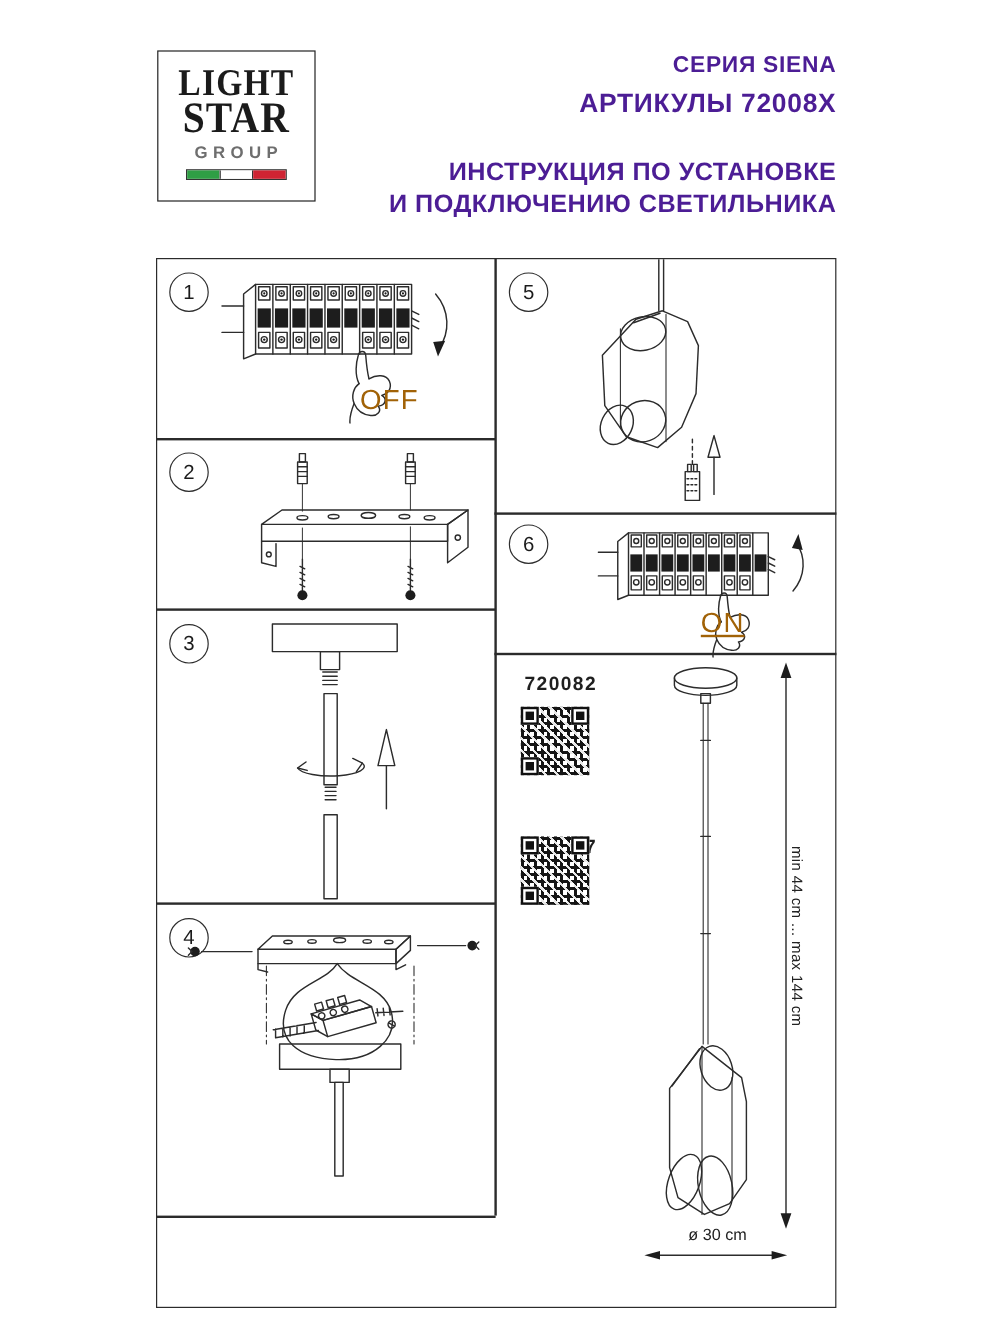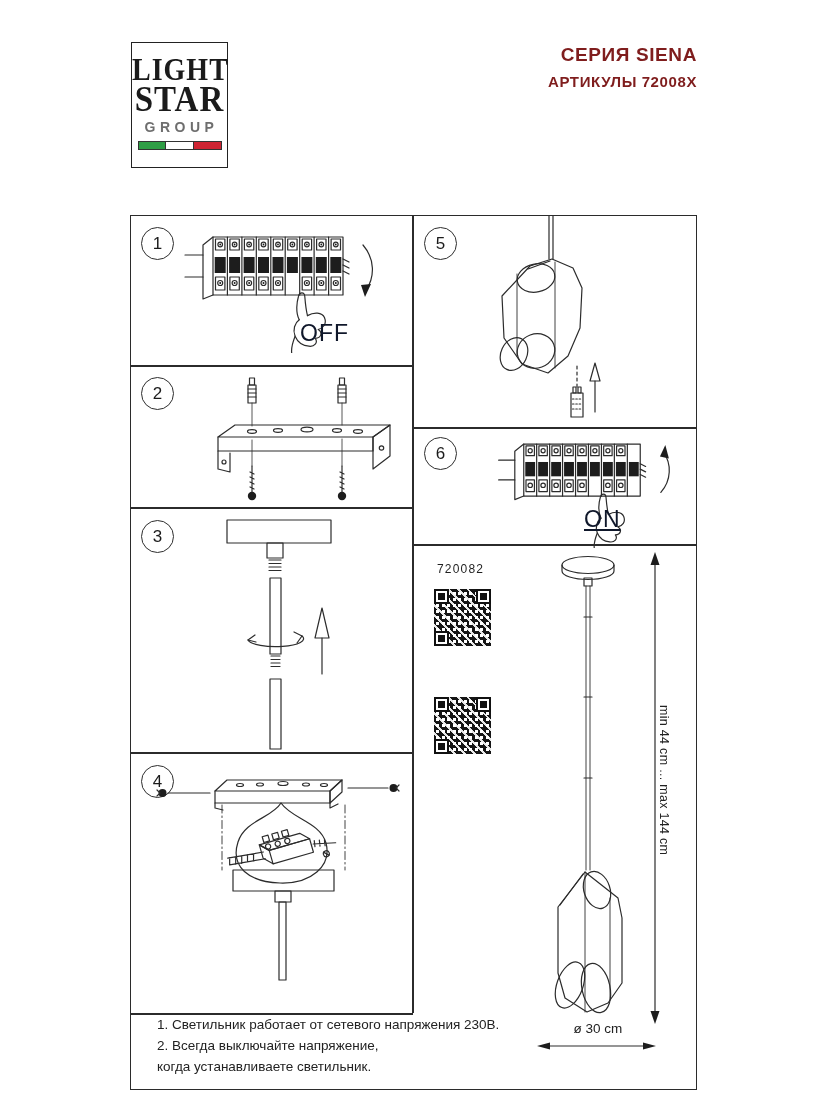--- a/index.html
+++ b/index.html
@@ -1,50 +1,50 @@
 <!DOCTYPE html>
 <html><head>
 <meta charset="utf-8">
 <style>
   html,body{margin:0;padding:0;background:#fff;}
   .page{position:relative;width:826px;height:1100px;background:#fff;overflow:hidden;
         font-family:"Liberation Sans",sans-serif;color:#1b1b1b;}
   .abs{position:absolute;}
 
   
-  .logo-box{left:131px;top:42px;width:97px;height:126px;border:1.5px solid #222;
+  .logo-box{left:131px;top:42px;width:132px;height:126px;border:1.5px solid #222;
             text-align:center;box-sizing:border-box;}
   .logo-light{font-family:"Liberation Serif",serif;font-weight:700;font-size:28px;
               letter-spacing:1px;line-height:1;margin-top:13px;transform:scaleY(1.12);}
   .logo-star{font-family:"Liberation Serif",serif;font-weight:700;font-size:33px;
              letter-spacing:1px;line-height:0.95;transform:scaleY(1.1);}
   .logo-group{font-size:14px;color:#6e6e6e;letter-spacing:4.5px;margin-top:4px;padding-left:4px;font-weight:bold;}
   .flag{width:84px;height:9px;margin:6px auto 0;border:1px solid #333;display:flex;box-sizing:border-box;}
   .flag span{flex:1;}
   .flag .g{background:#2f9e45;}
   .flag .w{background:#fff;border-left:1px solid #333;border-right:1px solid #333;}
   .flag .r{background:#cf2433;}
 
-  .hdr{right:129px;top:44px;text-align:right;color:#7f1d1d;}
+  .hdr{right:129px;top:44px;text-align:right;color:#4c1d95;}
   .hdr-series{font-size:19px;font-weight:700;letter-spacing:0.6px;}
-  .hdr-articles{font-size:15px;font-weight:700;letter-spacing:0.6px;margin-top:7px;}
+  .hdr-articles{font-size:22px;font-weight:700;letter-spacing:0.6px;margin-top:7px;}
   .hdr-title{font-size:21px;font-weight:700;letter-spacing:0.4px;line-height:1.28;margin-top:32px;}
 
   
   .line{background:#2b2b2b;}
   .outer{left:130px;top:215px;width:567px;height:875px;border:1.5px solid #2b2b2b;box-sizing:border-box;}
 
   
   .badge{width:33px;height:33px;border:1.6px solid #2e2e2e;border-radius:50%;
          display:flex;align-items:center;justify-content:center;
          font-size:17px;font-weight:500;box-sizing:border-box;background:#fff;}
 
   
-  .switch-label{font-size:23px;font-weight:500;letter-spacing:1px;color:#0f172a;}
-  .article-num{font-size:12px;font-weight:400;letter-spacing:1.2px;color:#1f1f1f;}
+  .switch-label{font-size:23px;font-weight:500;letter-spacing:1px;color:#a16207;}
+  .article-num{font-size:16px;font-weight:700;letter-spacing:1.2px;color:#1f1f1f;}
   .notes{left:157px;top:1015px;font-size:13.5px;line-height:1.55;color:#222;}
   .dim-v{left:657px;top:705px;height:180px;writing-mode:vertical-rl;
          font-size:12.5px;color:#222;letter-spacing:0.3px;}
   .dim-d{left:543px;top:1021px;width:110px;text-align:center;font-size:13.5px;color:#222;}
 
   
   .qr{width:57px;height:57px;position:absolute;
       background-image:
         repeating-linear-gradient(45deg, rgba(255,255,255,.9) 0 2px, transparent 2px 7px),
         repeating-linear-gradient(90deg,#151515 0 2.5px,transparent 2.5px 5.5px),
@@ -70,20 +70,24 @@
     <div class="flag">
       <span class="g"></span>
         <span class="w"></span>
         <span class="r"></span>
     </div>
   </div>
 
   <div class="abs hdr">
     <div class="hdr-series">СЕРИЯ SIENA</div>
     <div class="hdr-articles">АРТИКУЛЫ 72008X</div>
+    <div class="hdr-title">
+      <div>ИНСТРУКЦИЯ ПО УСТАНОВКЕ</div>
+      <div>И ПОДКЛЮЧЕНИЮ СВЕТИЛЬНИКА</div>
+    </div>
   </div>
 
   <div class="abs outer"></div>
   <div class="abs line" style="left:412px;top:215px;width:1.5px;height:798px;"></div>
   <div class="abs line" style="left:130px;top:365px;width:283px;height:1.5px;"></div>
   <div class="abs line" style="left:130px;top:507px;width:283px;height:1.5px;"></div>
   <div class="abs line" style="left:130px;top:752px;width:283px;height:1.5px;"></div>
   <div class="abs line" style="left:130px;top:1013px;width:283px;height:1.5px;"></div>
   <div class="abs line" style="left:412px;top:427px;width:285px;height:1.5px;"></div>
   <div class="abs line" style="left:412px;top:544px;width:285px;height:1.5px;"></div>
@@ -423,19 +427,14 @@
       <g>
         <path d="M32,498 H131"></path>
         <polygon class="fl" points="22,498 35,494.5 35,501.5"></polygon>
         <polygon class="fl" points="141,498 128,494.5 128,501.5"></polygon>
       </g>
     </g>
   </svg>
   <div class="abs dim-v">min 44 cm ... max 144 cm</div>
   <div class="abs dim-d">ø 30 cm</div>
 
-  <div class="abs notes">
-    <div>1. Светильник работает от сетевого напряжения 230В.</div>
-    <div>2. Всегда выключайте напряжение,</div>
-    <div>когда устанавливаете светильник.</div>
-  </div>
 
 </div>
 
 </body></html>

